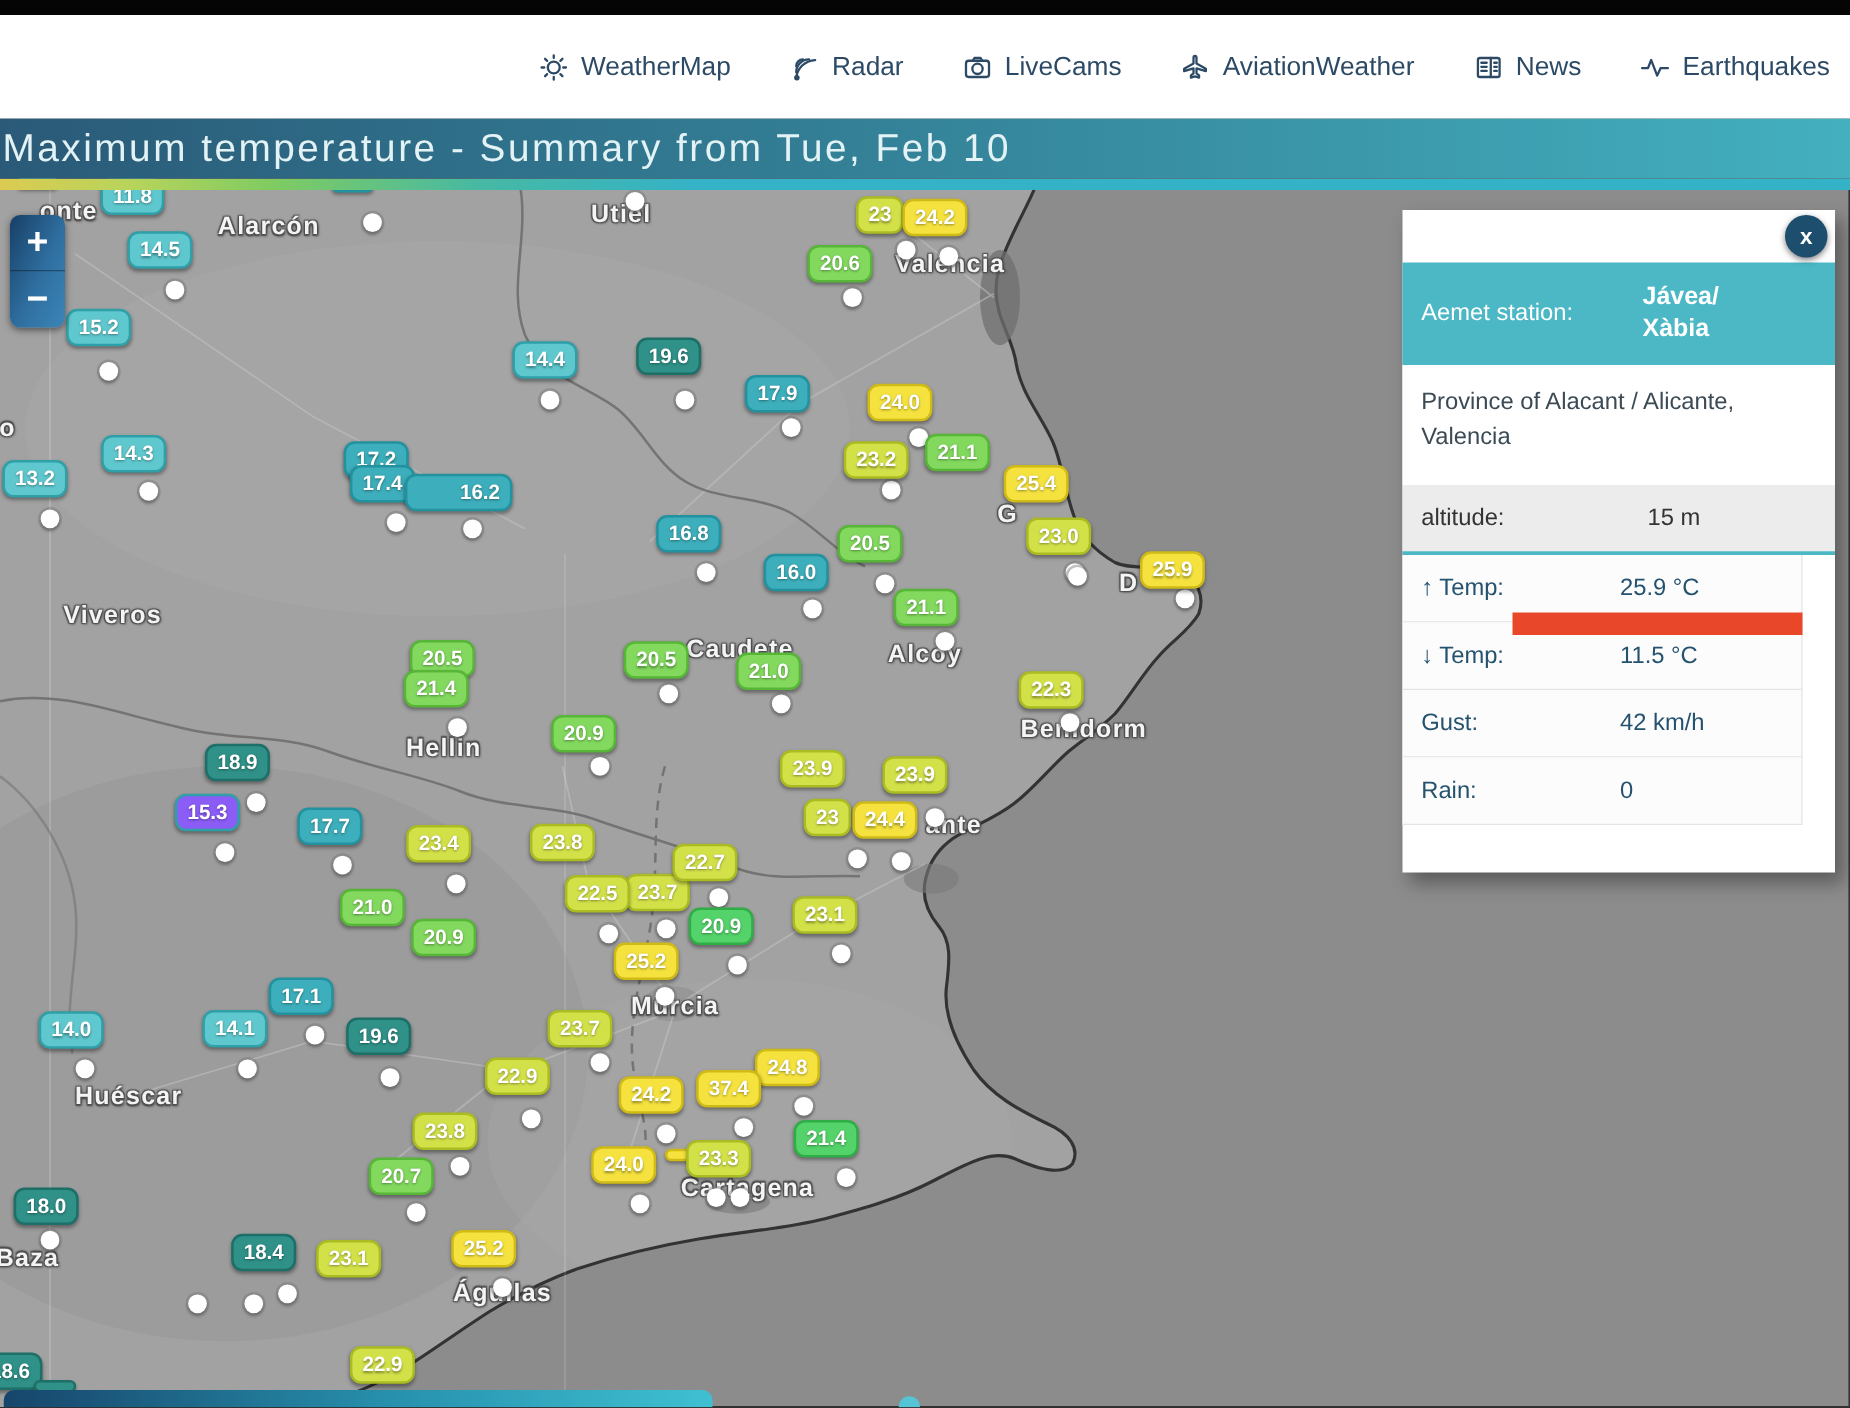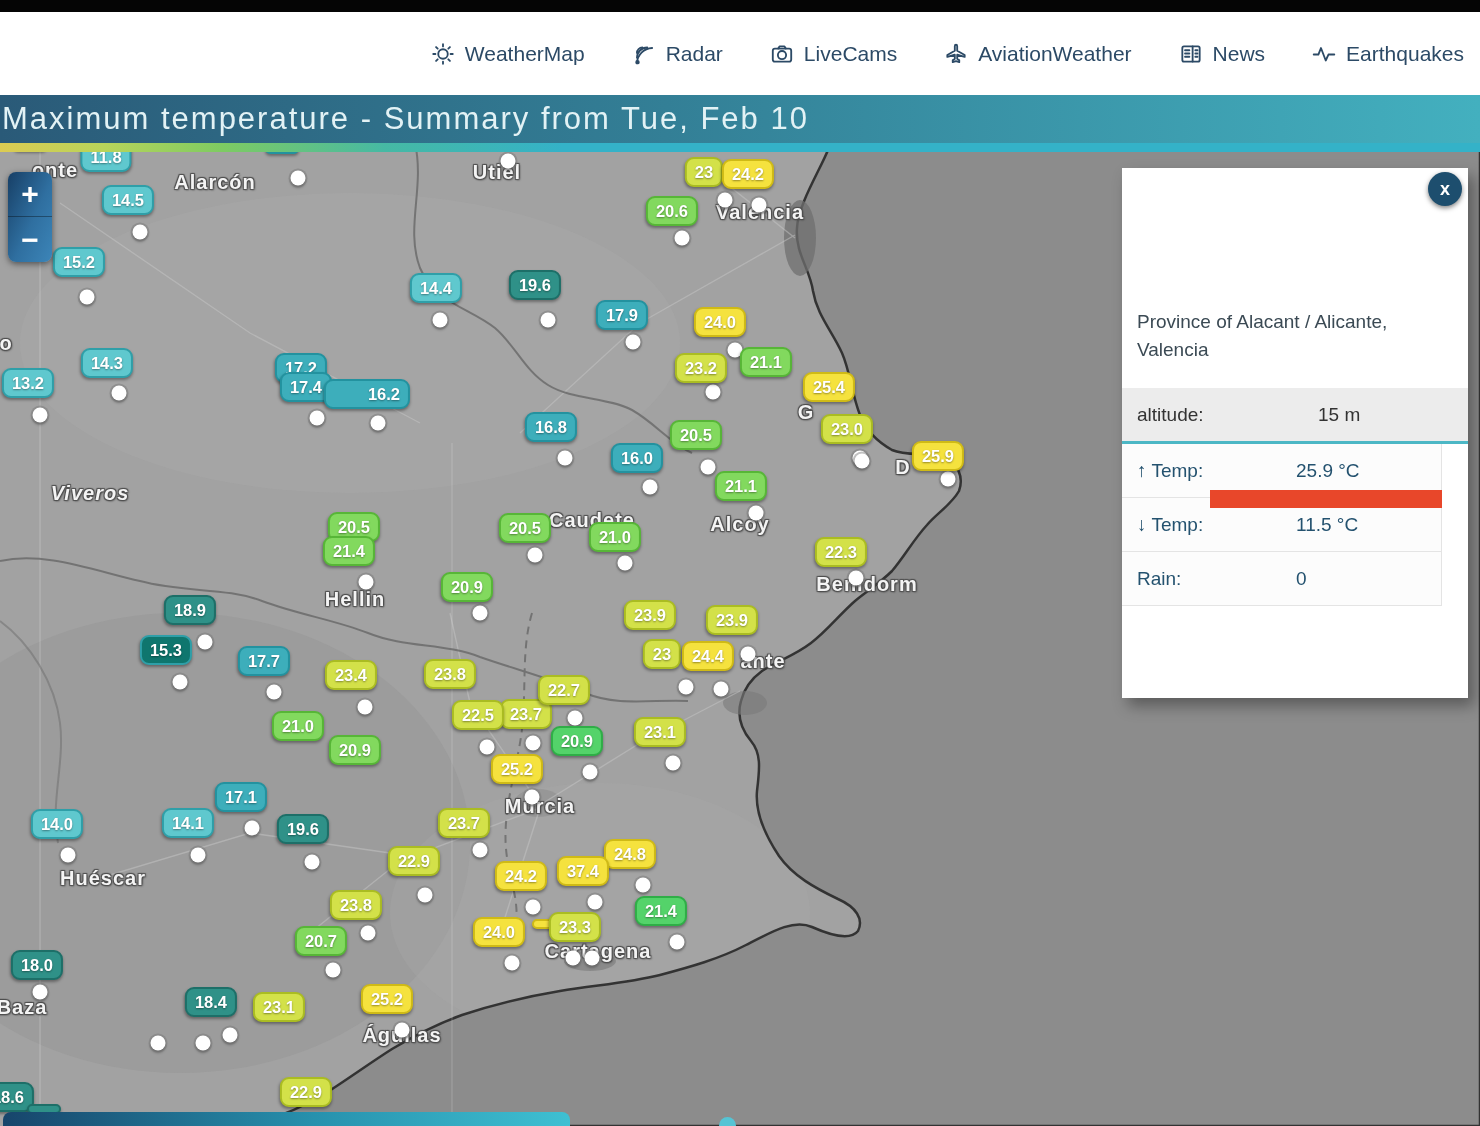--- a/index.html
+++ b/index.html
@@ -155,21 +155,21 @@
       </g>
     </svg>
 
     <div class="grad-strip"></div>
     <div id="map-layer">
         <div class="map-label" style="left: 55px; top: 27px;">onte</div>
         <div class="map-label" style="left: 215px; top: 39px;">Alarcón</div>
         <div class="map-label" style="left: 497px; top: 29px;">Utiel</div>
         <div class="map-label" style="left: 760px; top: 69px;">Valencia</div>
         <div class="map-label" style="left: 6px; top: 200px;">o</div>
-        <div class="map-label" style="left: 90px; top: 350px; font-style: italic;">Viveros</div>
+        <div class="map-label" style="left: 90px; top: 350px;">Viveros</div>
         <div class="map-label" style="left: 592px; top: 377px;">Caudete</div>
         <div class="map-label" style="left: 740px; top: 381px;">Alcoy</div>
         <div class="map-label" style="left: 806px; top: 269px;">G</div>
         <div class="map-label" style="left: 903px; top: 324px;">D</div>
         <div class="map-label" style="left: 355px; top: 456px;">Hellin</div>
         <div class="map-label" style="left: 867px; top: 441px;">Benidorm</div>
         <div class="map-label" style="left: 763px; top: 518px;">ante</div>
         <div class="map-label" style="left: 540px; top: 663px;">Murcia</div>
         <div class="map-label" style="left: 103px; top: 735px; text-align: center;">Huéscar</div>
         <div class="map-label" style="left: 22px; top: 864px;">Baza</div>
@@ -262,21 +262,21 @@
         <div class="badge" style="left: 696px; top: 292px; background: rgb(130, 217, 94); border-color: rgb(87, 182, 55);">20.5</div>
         <div class="badge" style="left: 637px; top: 315px; background: rgb(61, 174, 187); border-color: rgb(35, 146, 159);">16.0</div>
         <div class="badge" style="left: 741px; top: 343px; background: rgb(130, 217, 94); border-color: rgb(87, 182, 55);">21.1</div>
         <div class="badge" style="left: 525px; top: 385px; background: rgb(130, 217, 94); border-color: rgb(87, 182, 55);">20.5</div>
         <div class="badge" style="left: 615px; top: 394px; background: rgb(130, 217, 94); border-color: rgb(87, 182, 55);">21.0</div>
         <div class="badge" style="left: 354px; top: 384px; background: rgb(130, 217, 94); border-color: rgb(87, 182, 55);">20.5</div>
         <div class="badge" style="left: 349px; top: 408px; background: rgb(130, 217, 94); border-color: rgb(87, 182, 55);">21.4</div>
         <div class="badge" style="left: 841px; top: 409px; background: rgb(211, 225, 73); border-color: rgb(170, 188, 34);">22.3</div>
         <div class="badge" style="left: 190px; top: 467px; background: rgb(47, 145, 136); border-color: rgb(29, 111, 104);">18.9</div>
         <div class="badge" style="left: 467px; top: 444px; background: rgb(130, 217, 94); border-color: rgb(87, 182, 55);">20.9</div>
-        <div class="badge" style="left: 166px; top: 507px; background: #0f766e; border-color: rgb(47, 159, 168); text-align: right;">15.3</div>
+        <div class="badge" style="left: 166px; top: 507px; background: #8b5cf6; border-color: rgb(47, 159, 168); text-align: right;">15.3</div>
         <div class="badge" style="left: 264px; top: 518px; background: rgb(61, 174, 187); border-color: rgb(35, 146, 159);">17.7</div>
         <div class="badge" style="left: 351px; top: 532px; background: rgb(211, 225, 73); border-color: rgb(170, 188, 34);">23.4</div>
         <div class="badge" style="left: 450px; top: 531px; background: rgb(211, 225, 73); border-color: rgb(170, 188, 34);">23.8</div>
         <div class="badge" style="left: 650px; top: 472px; background: rgb(211, 225, 73); border-color: rgb(170, 188, 34);">23.9</div>
         <div class="badge" style="left: 732px; top: 477px; background: rgb(211, 225, 73); border-color: rgb(170, 188, 34);">23.9</div>
         <div class="badge" style="left: 662px; top: 511px; background: rgb(211, 225, 73); border-color: rgb(170, 188, 34);">23</div>
         <div class="badge" style="left: 708px; top: 513px; background: rgb(245, 226, 62); border-color: rgb(207, 186, 22);">24.4</div>
         <div class="badge" style="left: 526px; top: 571px; background: rgb(211, 225, 73); border-color: rgb(170, 188, 34);">23.7</div>
         <div class="badge" style="left: 564px; top: 547px; background: rgb(211, 225, 73); border-color: rgb(170, 188, 34);">22.7</div>
         <div class="badge" style="left: 478px; top: 572px; background: rgb(211, 225, 73); border-color: rgb(170, 188, 34);">22.5</div>
@@ -312,35 +312,44 @@
     <div class="zoom-ctrl">
       <div class="zoom-btn">+</div>
       <div class="zoom-btn">−</div>
     </div>
 
     <div class="bottom-bar"></div>
     <div class="bottom-circle"></div>
 
     <aside class="card">
       <div class="card-close">x</div>
+      <div class="card-teal">
+        <span class="lbl">Aemet station:</span>
+        <span class="name">Jávea/
+Xàbia</span>
+      </div>
       <div class="card-prov">Province of Alacant / Alicante, Valencia</div>
       <div class="card-alt">
         <span class="lbl">altitude:</span>
         <span class="val">15 m</span>
       </div>
       <div class="stats">
         <div class="stats-row">
           <span>↑ Temp:</span>
           <span class="val">25.9 °C</span>
           <div class="temp-bar"></div>
         </div>
         <div class="stats-row">
           <span>↓ Temp:</span>
           <span class="val">11.5 °C</span>
         </div>
         <div class="stats-row">
+          <span>Gust:</span>
+          <span class="val">42 km/h</span>
+        </div>
+        <div class="stats-row">
           <span>Rain:</span>
           <span class="val">0</span>
         </div>
       </div>
     </aside>
   </div>
 </div>
 
 </body></html>

